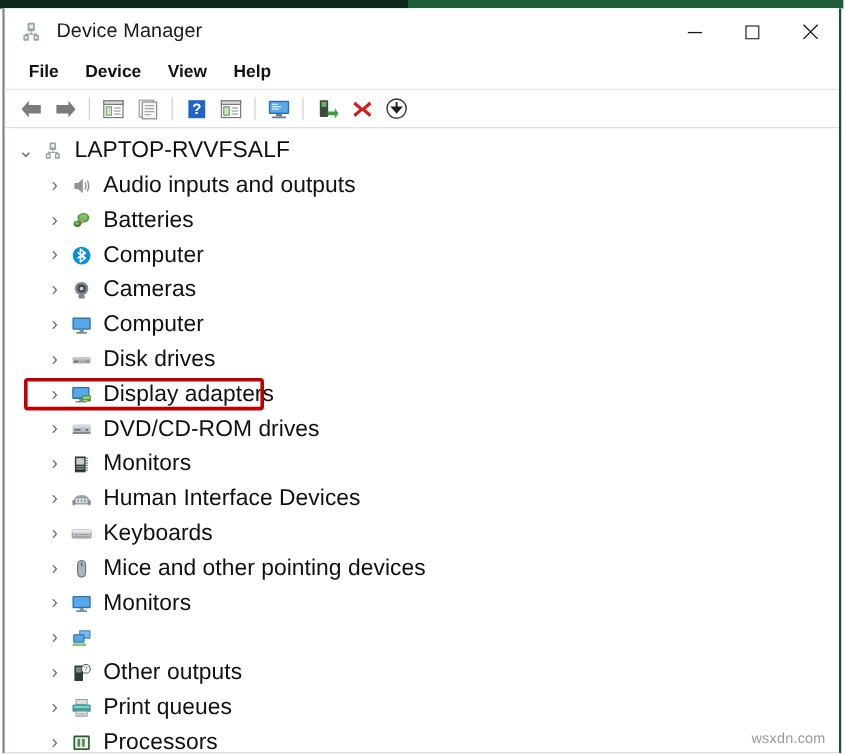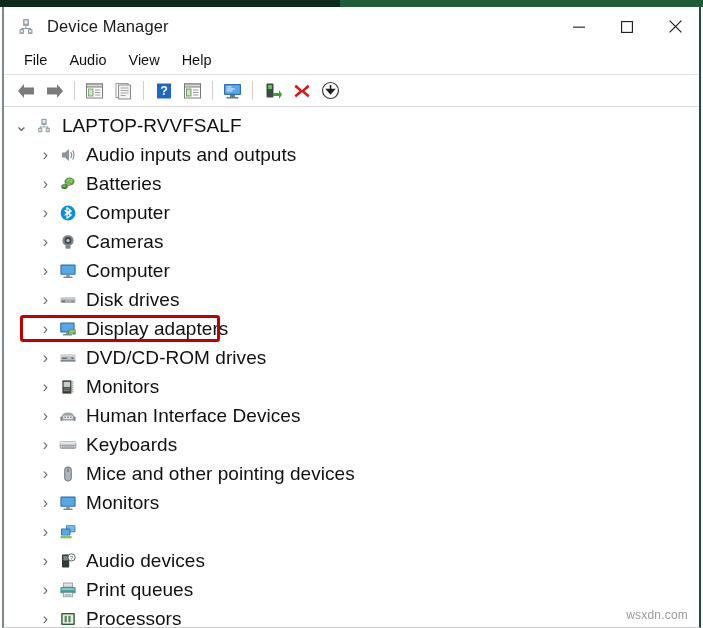--- a/index.html
+++ b/index.html
@@ -79,20 +79,21 @@
   }
 
   
   .menubar {
     height: 29px;
     display: flex;
     align-items: center;
     padding-left: 9px;
     background: #ffffff;
     border-bottom: 1px solid #e3e3e3;
+    font-weight: bold;
   }
   .menu-item {
     font-size: 14.5px;
     color: #111111;
     padding: 3px 11px 4px 11px;
     white-space: nowrap;
     cursor: default;
   }
 
   
@@ -217,21 +218,21 @@
         <div class="win-btn close">
           <svg width="13" height="13" viewBox="0 0 13 13">
               <path d="M0.6 0.6 L12.4 12.4 M12.4 0.6 L0.6 12.4" stroke="#1a1a1a" stroke-width="1.15" fill="none"></path>
             </svg>
         </div>
       </div>
     </div>
 
     <div class="menubar">
       <div class="menu-item">File</div>
-      <div class="menu-item">Audio</div>
+      <div class="menu-item">Device</div>
       <div class="menu-item">View</div>
       <div class="menu-item">Help</div>
     </div>
 
     <div class="toolbar">
 
       <div class="tb-btn">
         <svg width="20" height="18" viewBox="0 0 20 18">
           <path d="M8 2 L2 9 L8 16 L8 12.5 L18 12.5 L18 5.5 L8 5.5 Z" fill="#7b7b7b"></path>
         </svg>
@@ -545,21 +546,21 @@
       <div class="tree-row child">
         <div class="chev">›</div>
         <div class="node-icon">
           <svg width="18" height="18" viewBox="0 0 18 18">
             <rect x="3" y="2.6" width="7.2" height="13" rx=".8" fill="#2f3a33"></rect>
             <rect x="4.3" y="4" width="4.6" height="4.4" fill="#7f8a82"></rect>
             <circle cx="12.6" cy="5.4" r="3.6" fill="#ffffff" stroke="#4a5a52" stroke-width=".9"></circle>
             <text x="12.6" y="7.5" font-family="Liberation Sans, sans-serif" font-size="5.4" fill="#3a4a42" text-anchor="middle">?</text>
           </svg>
         </div>
-        <div class="node-label">Audio devices</div>
+        <div class="node-label">Other outputs</div>
       </div>
 
       <div class="tree-row child">
         <div class="chev">›</div>
         <div class="node-icon">
           <svg width="18" height="18" viewBox="0 0 18 18">
             <rect x="4.4" y="2" width="9.2" height="4" fill="#dfe4e6" stroke="#8d959a" stroke-width=".8"></rect>
             <rect x="1.4" y="6" width="15.2" height="6.2" rx="1" fill="#3f9a9a"></rect>
             <rect x="2.6" y="7.2" width="12.8" height="2" fill="#7fcfcf"></rect>
             <rect x="4.4" y="11.6" width="9.2" height="4.2" fill="#eef2f3" stroke="#8d959a" stroke-width=".8"></rect>

